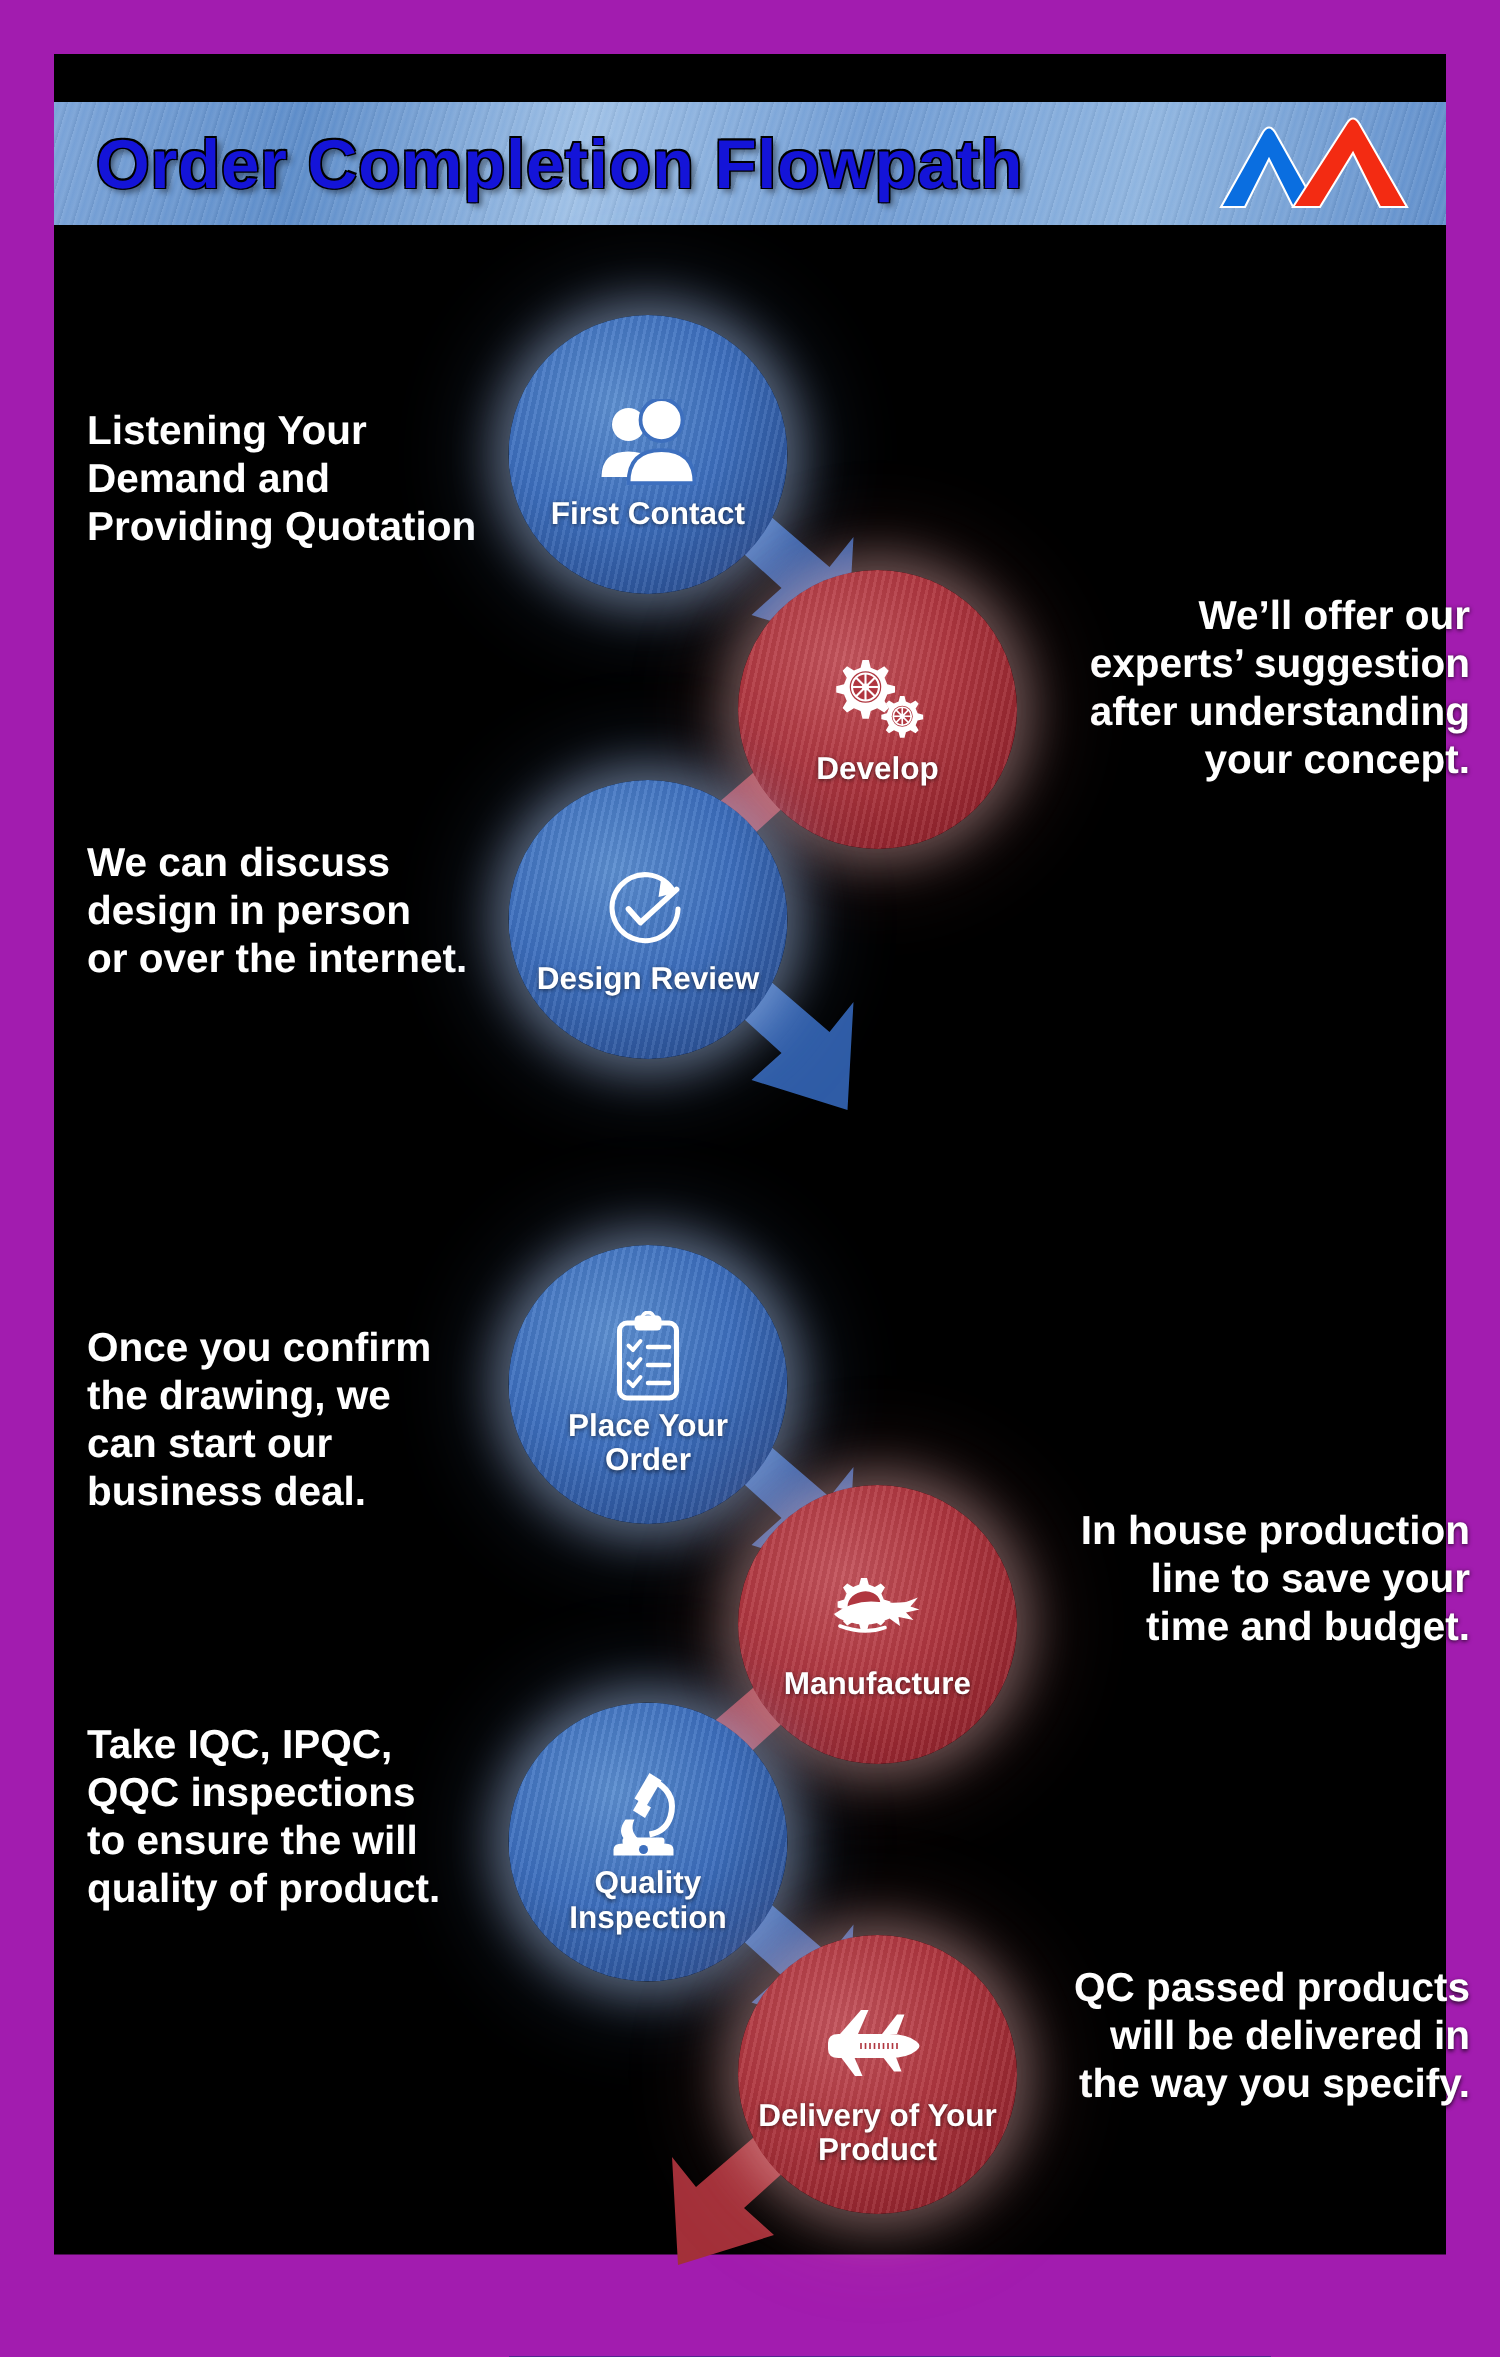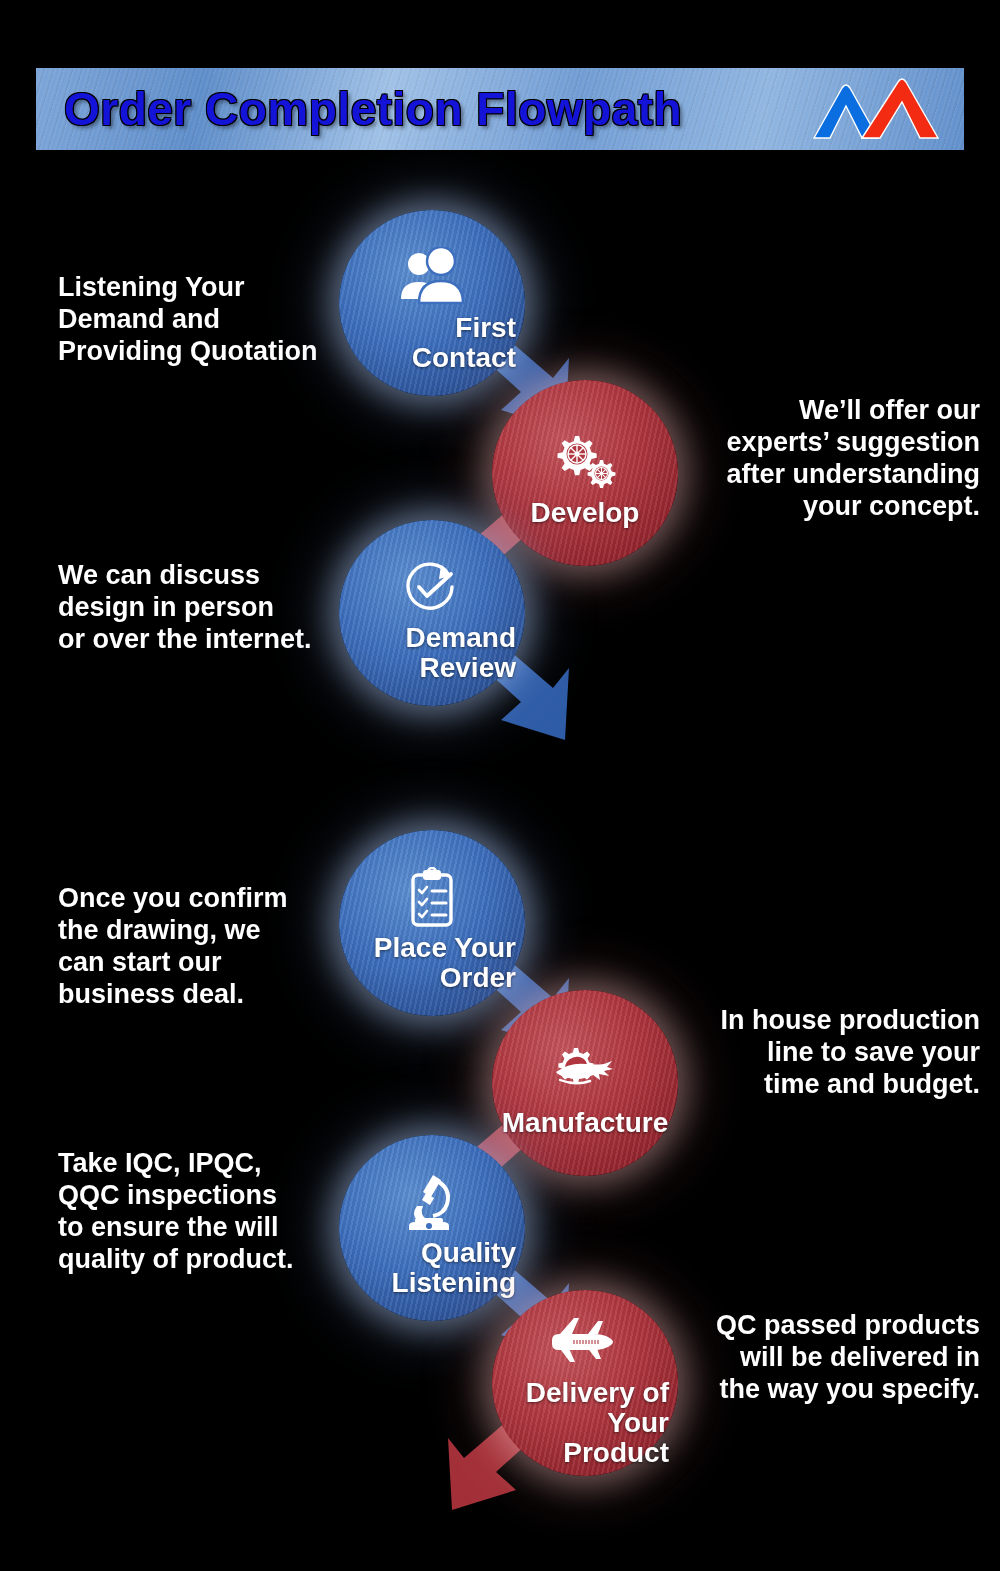--- a/index.html
+++ b/index.html
@@ -4,21 +4,21 @@
 <style>
   html,body{margin:0;padding:0;background:#003f9a;}
   body{
     width:1000px;height:1571px;overflow:hidden;
     font-family:"Liberation Sans", sans-serif;
     position:relative;
   }
   
   #page{
     position:absolute;inset:0;
-    background:#000000;
+    background:#a21caf;
     text-decoration:underline;
   }
   #inner-black{
     position:absolute;
     left:36px; top:36px; right:36px; bottom:68px;
     background:#000;
   }
   
   #banner{
     position:absolute;
@@ -63,22 +63,22 @@
     box-shadow:0 0 30px 10px rgba(190,215,255,0.40), 0 0 60px 18px rgba(120,160,230,0.20);
   }
   .bubble.red{
     background:
       repeating-linear-gradient(102deg, rgba(255,255,255,0.07) 0 2px, rgba(0,0,0,0.05) 2px 5px),
       radial-gradient(circle at 38% 32%, #c4545c 0%, #b03740 42%, #96262f 74%, #7b1d25 100%);
     box-shadow:0 0 30px 10px rgba(255,205,205,0.34), 0 0 60px 18px rgba(220,130,130,0.18);
   }
   .node-icon{width:74px;height:62px;display:block;margin-bottom:4px;}
   .node-label{
-    color:#fff;font-size:28px;font-weight:bold;line-height:1.08;
-    text-align:right;text-shadow:0 1px 3px rgba(0,0,0,0.55);
+    color:#fff;font-size:21px;font-weight:bold;line-height:1.08;
+    text-align:center;text-shadow:0 1px 3px rgba(0,0,0,0.55);
     max-width:168px;
   }
   
   .tail{position:absolute;width:120px;height:150px;z-index:1;}
   .tail.right{left:118px;top:84px;}
   .tail.left{left:-52px;top:84px;}
   
   .caption{
     position:absolute;color:#fff;font-weight:bold;
     font-size:27px;line-height:1.18;
@@ -168,21 +168,21 @@
     <div class="node" style="left:303px;top:370px;">
       <svg class="tail right" viewBox="0 0 120 150">
         <path d="M10 10 L96 84 L112 64 L108 136 L44 116 L64 98 L0 40 Z" fill="#2f5ca6"></path>
       </svg>
       <div class="bubble blue">
         <svg class="node-icon" viewBox="0 0 74 62">
           <path d="M54 18 A22 22 0 1 0 57 30" fill="none" stroke="#fff" stroke-width="3.4" stroke-linecap="round"></path>
           <path d="M46 8 L56 19 L44 22 Z" fill="#fff"></path>
           <path d="M24 30 L32 39 L56 17" fill="none" stroke="#fff" stroke-width="3.8" stroke-linecap="round" stroke-linejoin="round"></path>
         </svg>
-        <div class="node-label">Demand
+        <div class="node-label">Design
 Review</div>
       </div>
     </div>
 
 
     <div class="caption left" style="top:693px;margin-top:40px;">Once you confirm
 the drawing, we
 can start our
 business deal.</div>
     <div class="node" style="left:303px;top:680px;">
@@ -242,21 +242,21 @@
         <svg class="node-icon" viewBox="0 0 74 62">
           <path d="M38 3 l8 5 -10 17 -8-5 z" fill="#fff"></path>
           <path d="M31 21 l8 5 -4 7 -8-5 z" fill="#fff"></path>
           <path d="M44 10 q12 8 8 22 q-3 10-14 12" fill="none" stroke="#fff" stroke-width="4"></path>
           <path d="M22 34 q-6 8 0 14 l10 0 q-8-6-4-14 z" fill="#fff"></path>
           <rect x="20" y="46" width="28" height="5" rx="2" fill="#fff"></rect>
           <path d="M14 54 q0-4 6-4 l28 0 q6 0 6 4 l0 4 -40 0 z" fill="#fff"></path>
           <circle cx="34" cy="54" r="3" fill="#3d6fbe"></circle>
         </svg>
         <div class="node-label">Quality
-Listening</div>
+Inspection</div>
       </div>
     </div>
 
     <div class="caption right" style="top:1160px;">QC passed products
 will be delivered in
 the way you specify.</div>
     <div class="node" style="left:456px;top:1140px;">
       <svg class="tail left" viewBox="0 0 120 150">
         <path d="M110 10 L24 84 L8 64 L12 136 L76 116 L56 98 L120 40 Z" fill="#a33039"></path>
       </svg>

